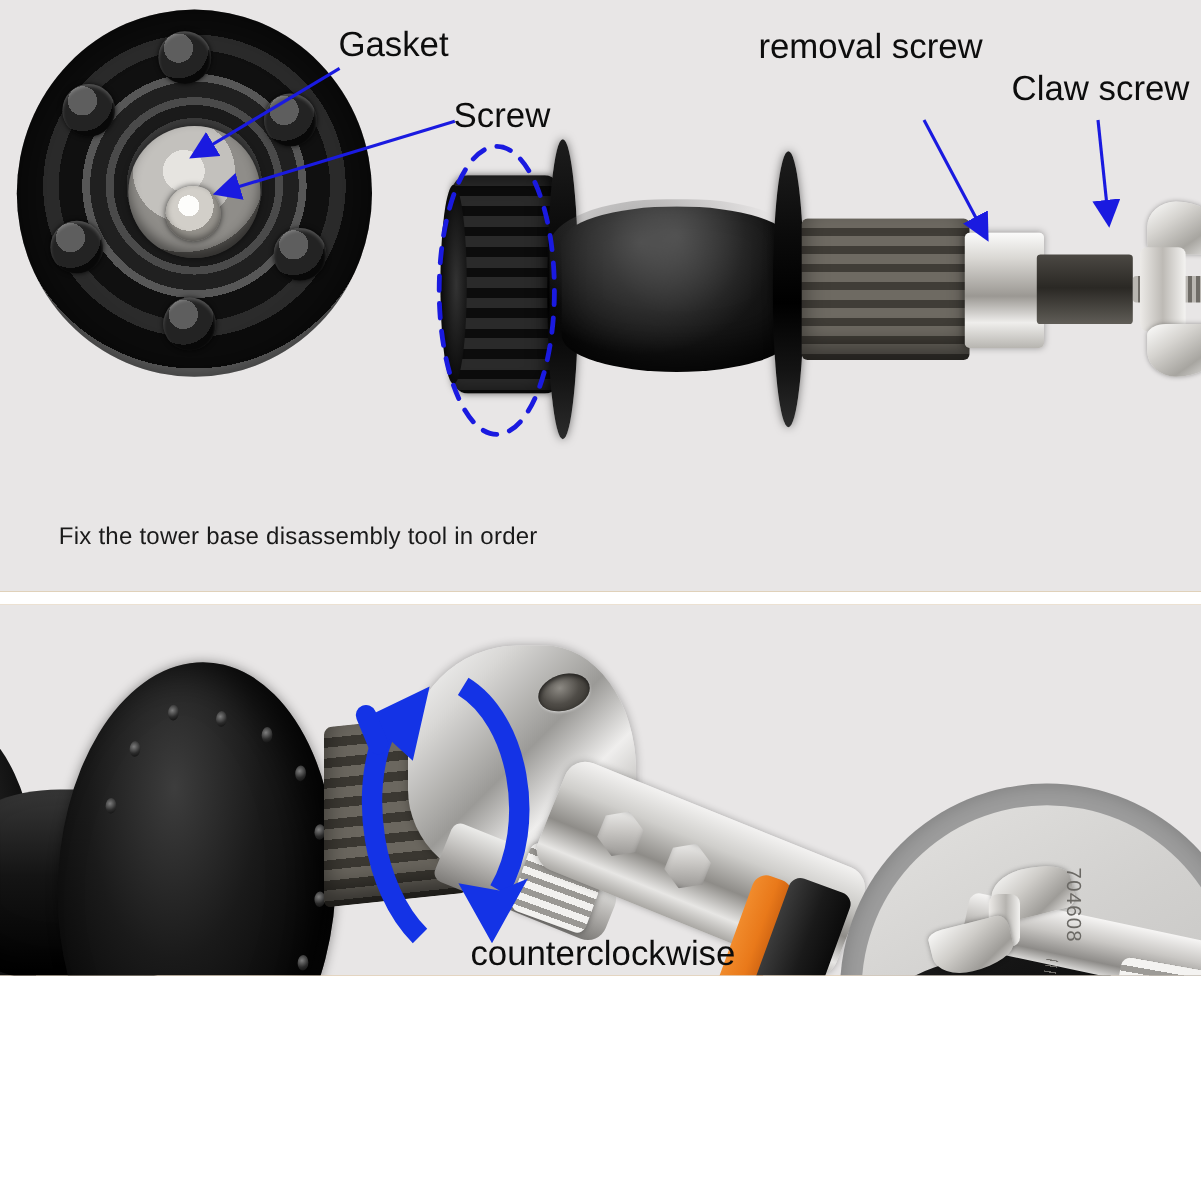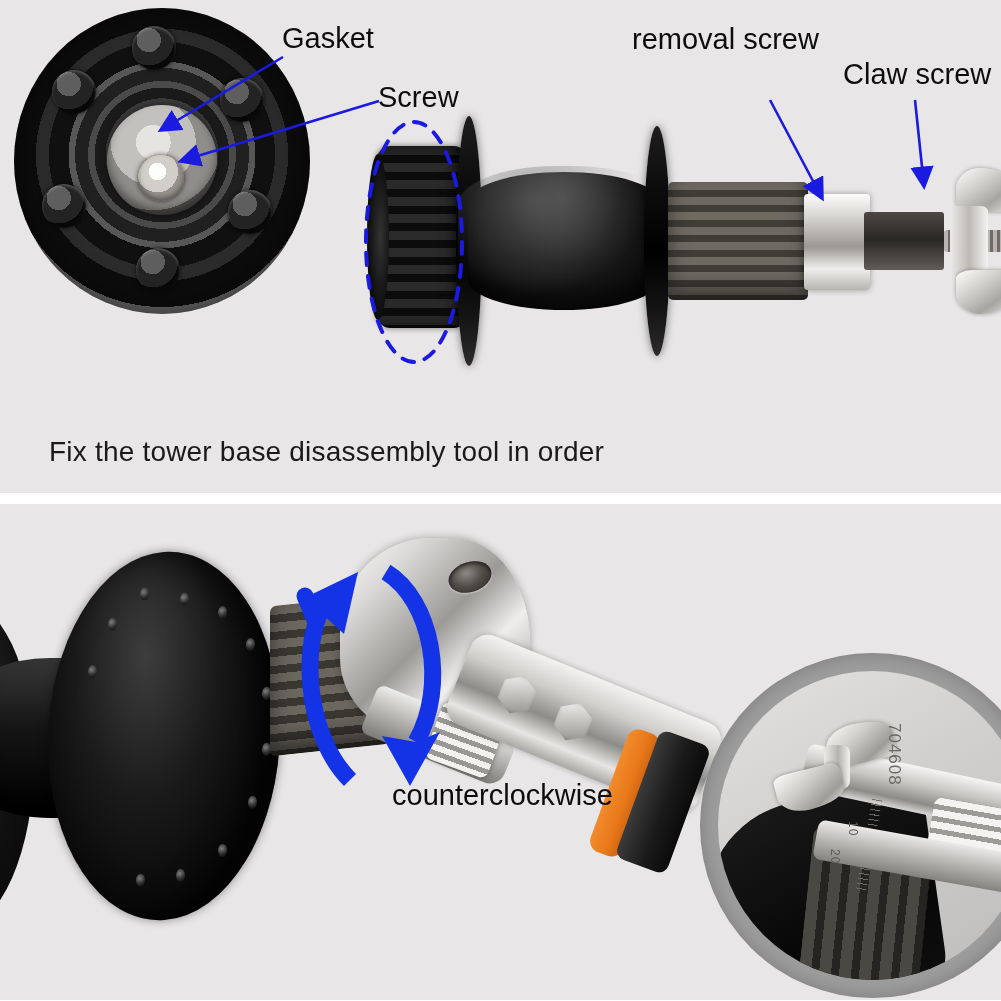--- a/index.html
+++ b/index.html
@@ -7,21 +7,21 @@
     margin: 0;
     padding: 0;
     background: #ffffff;
   }
   body {
     font-family: "Liberation Sans", sans-serif;
   }
   #page {
     position: relative;
     width: 1001px;
-    height: 1000px;
+    height: 813px;
     overflow: hidden;
     background: #a16207;
   }
 
   
   .panel {
     position: absolute;
     left: 0;
     width: 1001px;
     background: #e8e6e6;
@@ -32,21 +32,21 @@
   #panel-divider {
     position: absolute;
     left: 0; top: 493px;
     width: 1001px; height: 11px;
     background: #ffffff;
   }
 
   
   .caption {
     position: absolute;
-    font-size: 28px;
+    font-size: 20px;
     color: #1a1a1a;
     letter-spacing: .2px;
     white-space: nowrap;
   }
   #caption-top    { left: 49px; top: 436px; }
   #caption-bottom { left: 49px; top: 942px; }
 
   
   .callout {
     position: absolute;

